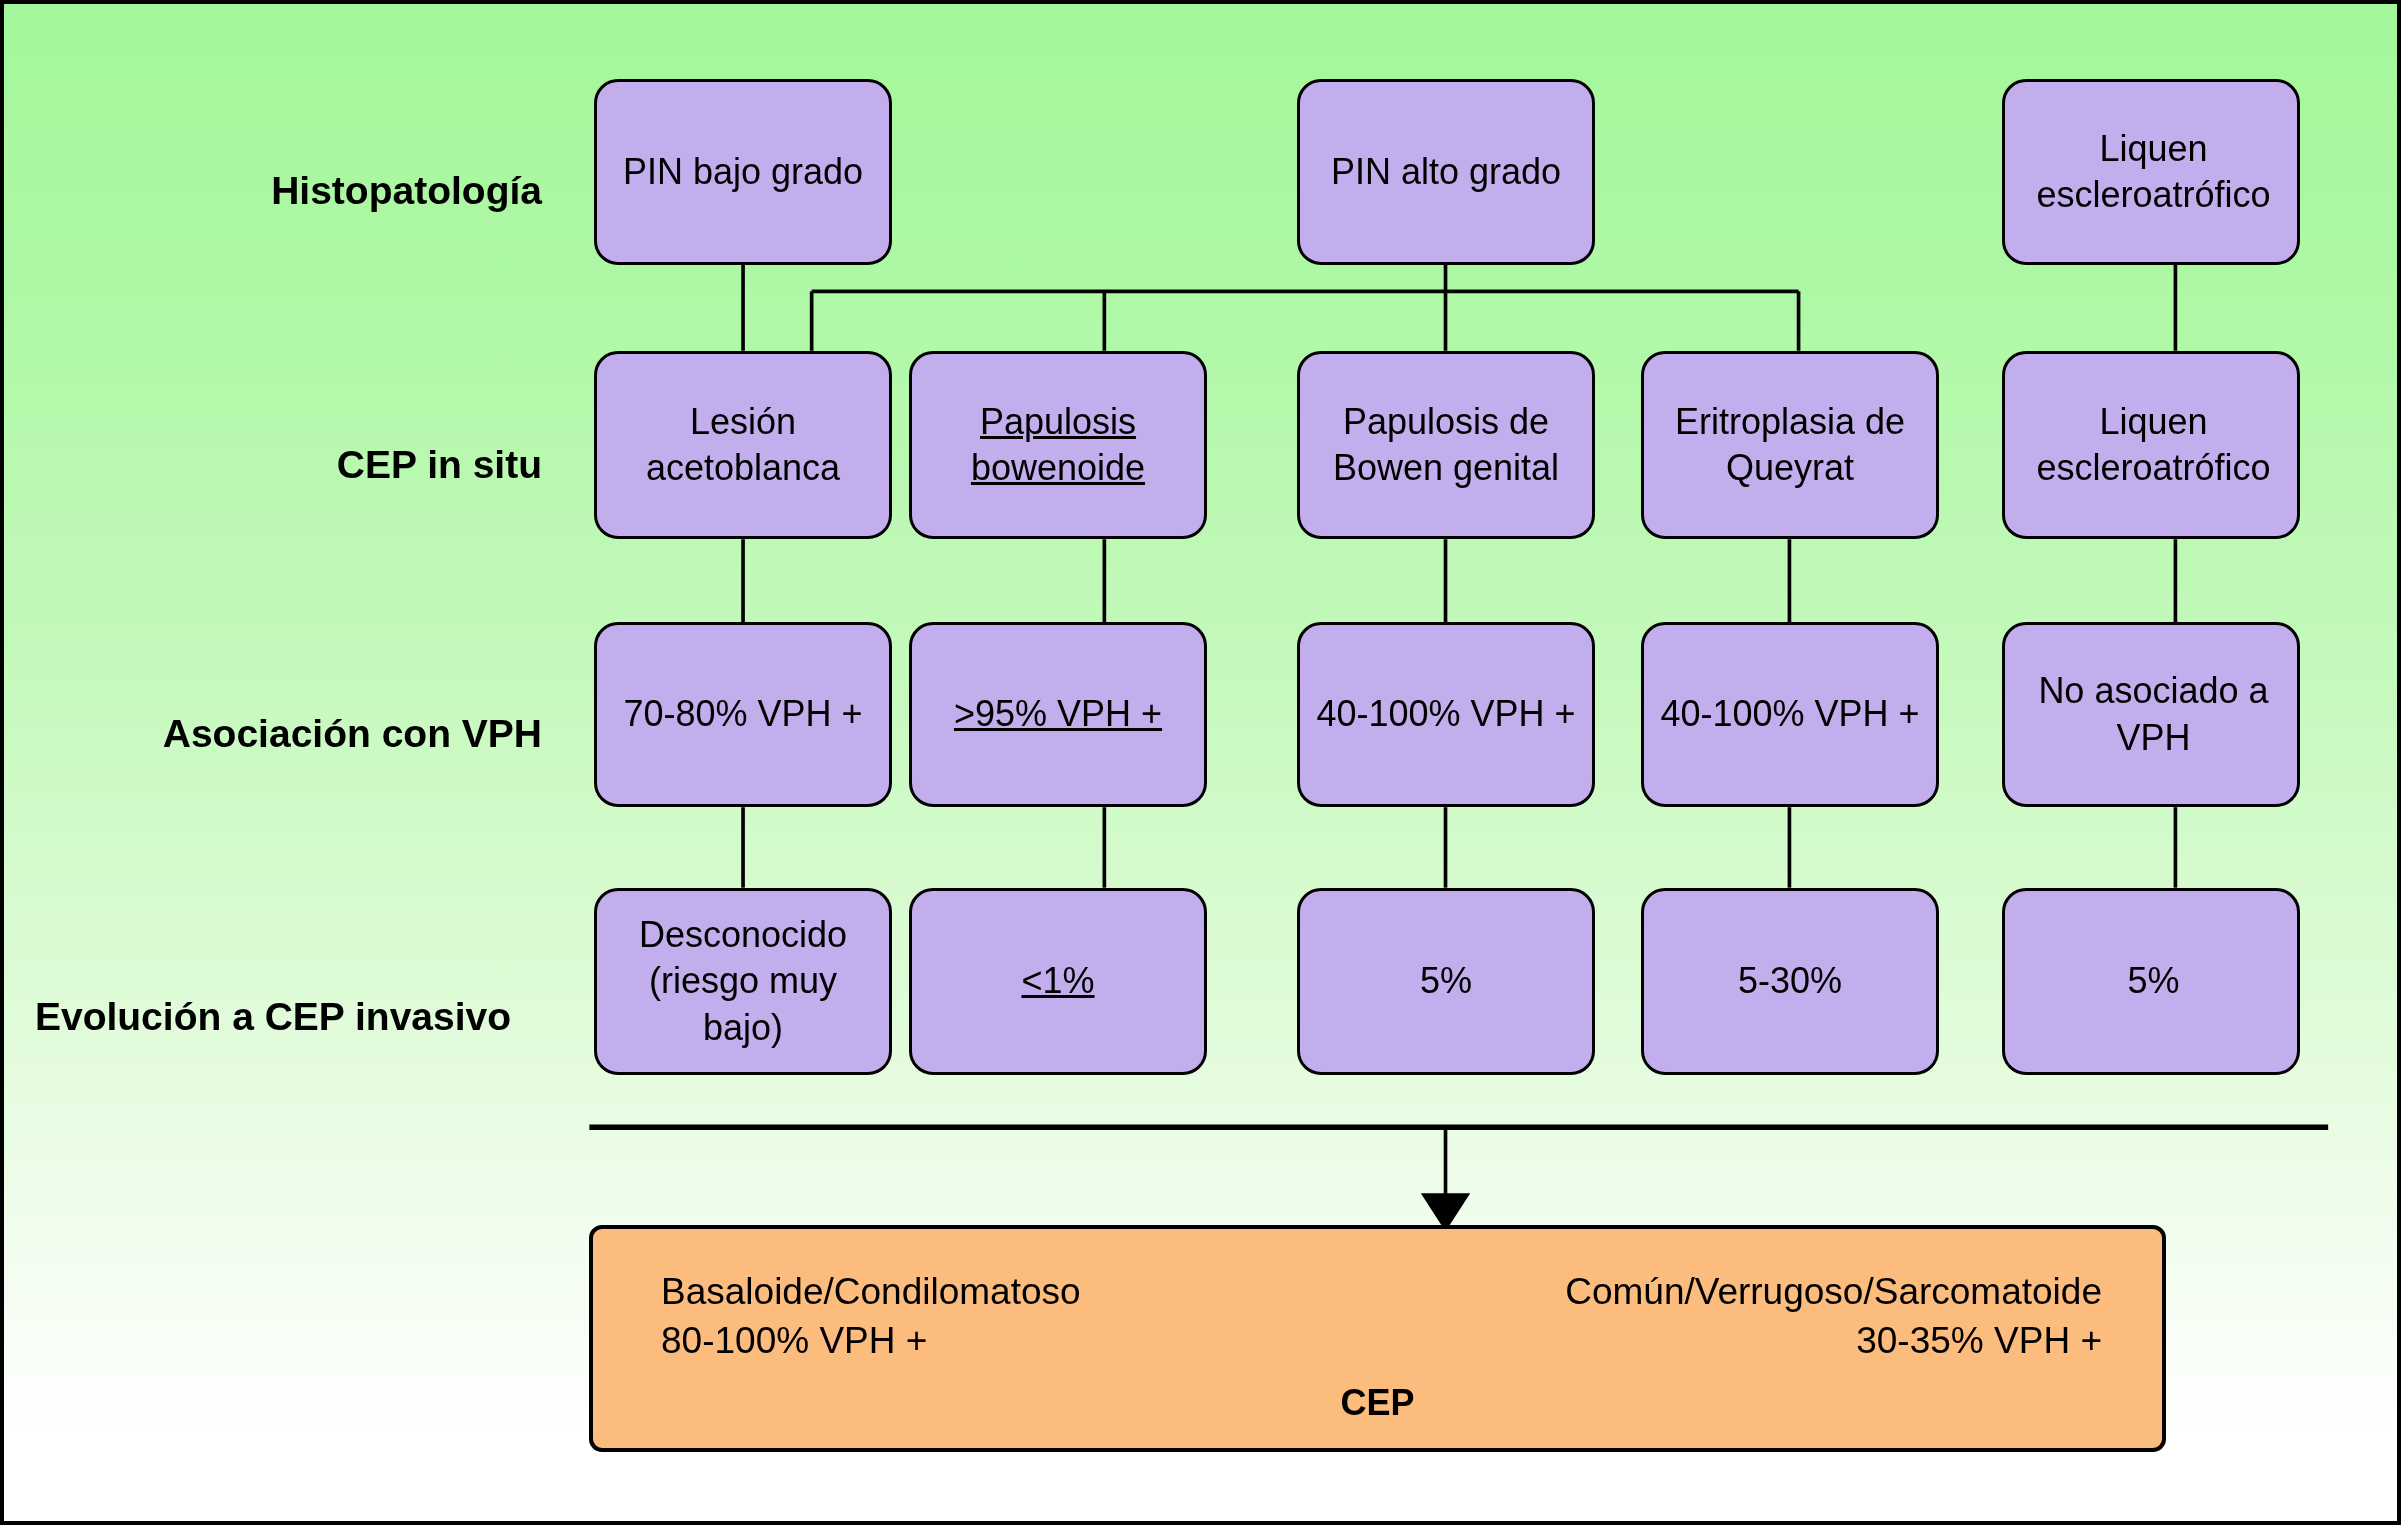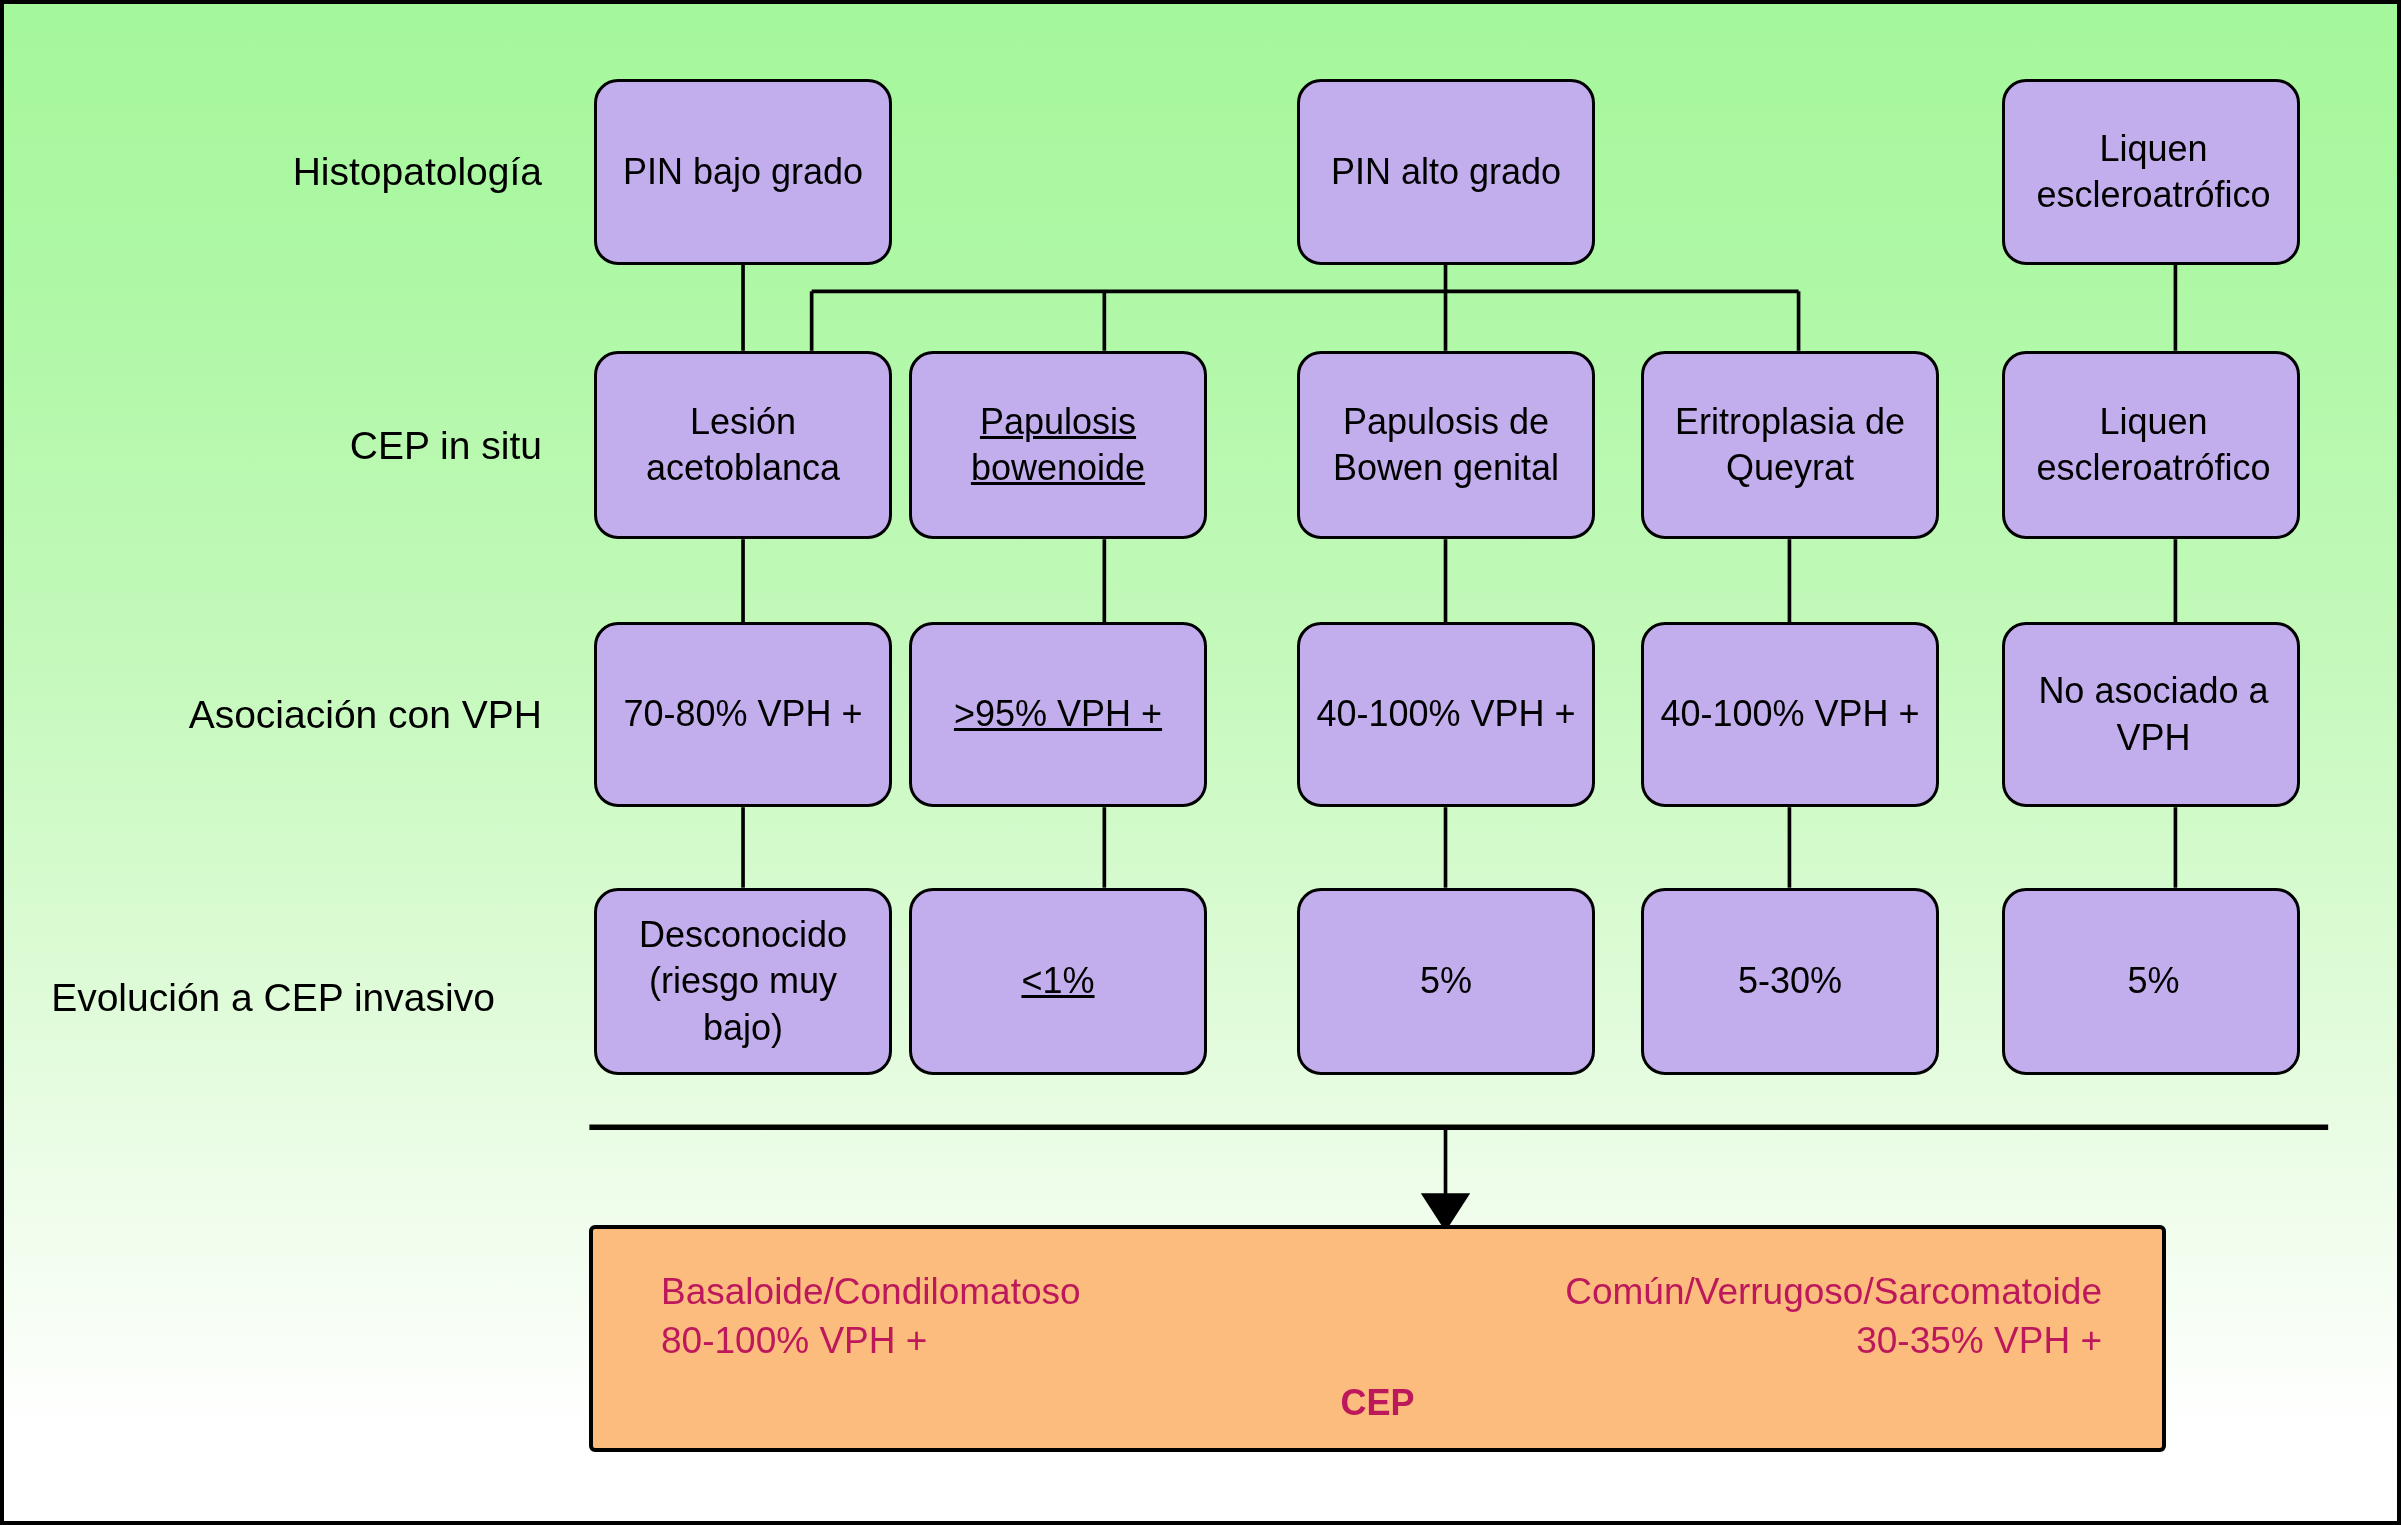--- a/index.html
+++ b/index.html
@@ -14,21 +14,21 @@
     box-sizing:border-box;
     border:4.6px solid var(--line);
     background:linear-gradient(180deg,#a5f79b 0%,#aef8a5 18%,#c3f9ba 42%,#ddfbd6 64%,#f0fdec 80%,#ffffff 94%);
     font-family:"Liberation Sans","DejaVu Sans",sans-serif;
     overflow:hidden;
   }
   .connectors{position:absolute;left:0;top:0;width:2401px;height:1525px;pointer-events:none;}
   .row-label{
     position:absolute;left:0;width:538px;
     text-align:right;
-    font-weight:normal;font-size:39px;line-height:55px;color:#000;
+    font-weight:bold;font-size:39px;line-height:55px;color:#000;margin-top:19px;
   }
   .node{
     position:absolute;
     box-sizing:border-box;
     width:298px;
     background:var(--node-fill);
     border:3.7px solid var(--line);
     border-radius:24px;
     display:flex;align-items:center;justify-content:center;
     text-align:center;
@@ -44,23 +44,23 @@
   .col3{left:1293px;}
   .col4{left:1637px;}
   .col5{left:1998px;padding-left:14px;}
   .result-box{
     position:absolute;
     left:585px;top:1221px;
     width:1577px;height:227px;
     box-sizing:border-box;
     background:var(--result-fill);
     border:4.6px solid var(--line);
-    border-radius:6px;
+    border-radius:13px;
     padding:38px 60px 18.3px 68px;
-    color:#be185d;
+    color:#000000;
   }
   .result-top{
     display:flex;justify-content:space-between;align-items:flex-start;
     font-size:37px;line-height:1.33;
   }
   .result-left{text-align:left;}
   .result-right{text-align:right;}
   .result-title{
     position:absolute;left:0;right:0;bottom:24px;
     text-align:center;

